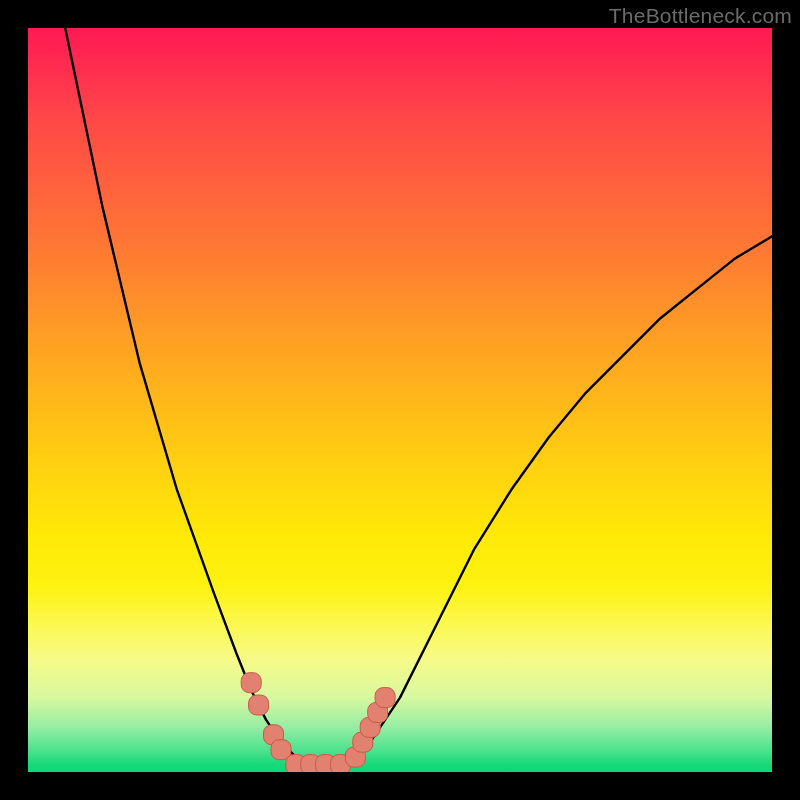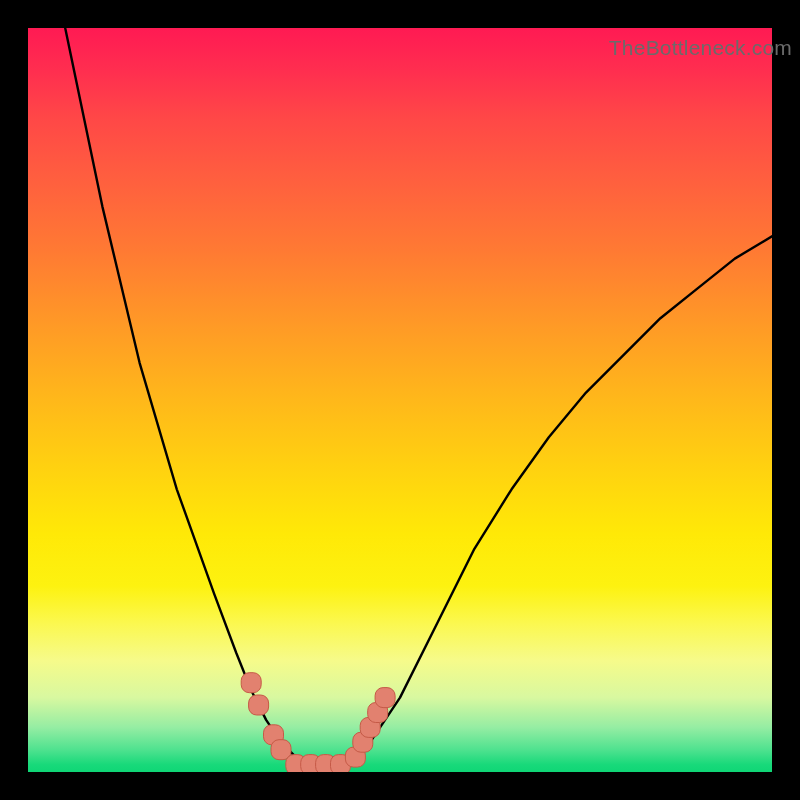--- a/index.html
+++ b/index.html
@@ -48,21 +48,20 @@
   }
   .watermark {
     position: absolute;
     top: 4px;
     right: 8px;
     color: #6b6b6b;
     font-size: 21px;
     font-weight: 500;
     letter-spacing: 0.2px;
     user-select: none;
-    margin-top: 32px;
   }
   svg.curve {
     position: absolute;
     top: 0;
     left: 0;
     width: 744px;
     height: 744px;
   }
 </style>
 </head>

